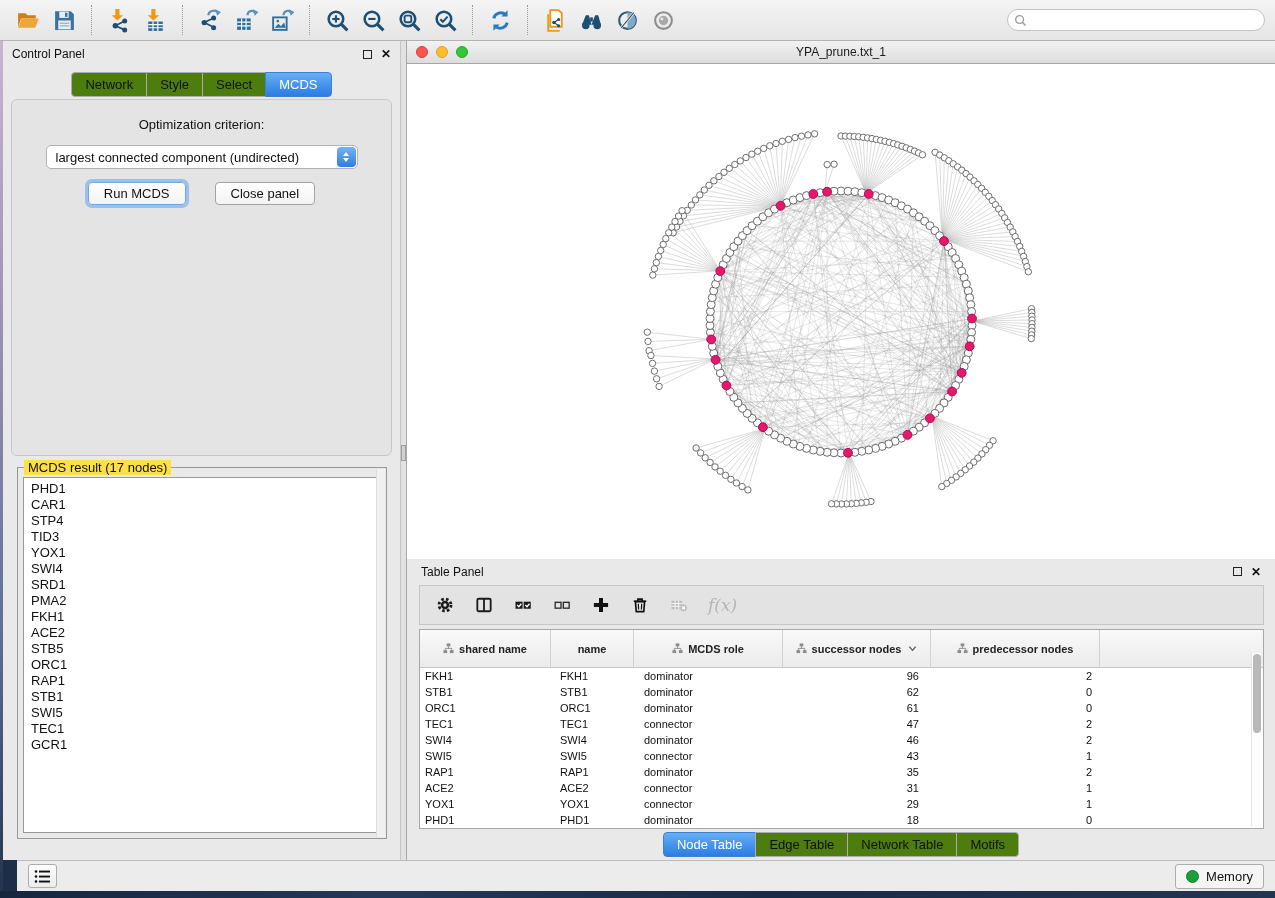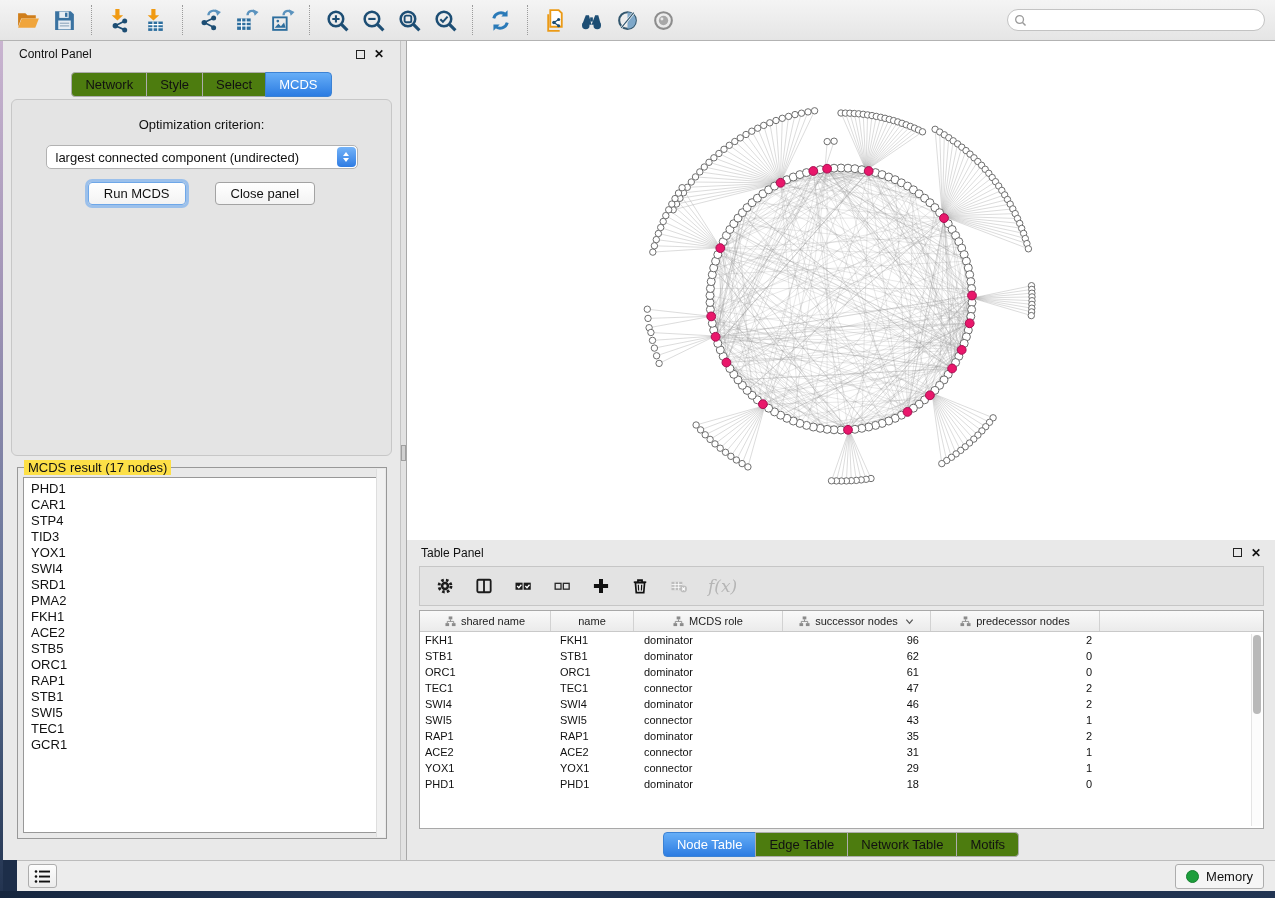--- a/index.html
+++ b/index.html
@@ -22,21 +22,21 @@
   .left-sliver { position:absolute; left:0; top:41px; width:3px; height:850px;
     background:linear-gradient(#c9b4d0 0%, #a194b6 30%, #5c7094 70%, #233450 100%); }
   .wallpaper { position:absolute; left:0; bottom:0; width:1275px; height:7px;
     background:linear-gradient(90deg,#16263e,#24385a 30%,#1a2b47 60%,#223553); }
 
   
   .main { position:absolute; left:3px; top:41px; right:0; height:819px; display:flex; background:#e9e9e9; }
 
   
   .control-panel { width:397px; position:relative; background:#e9e9e9; }
-  .panel-header { height:26px; display:flex; align-items:center; padding:0 16px; font-size:12px; color:#111;gap:48px; }
+  .panel-header { height:26px; display:flex; align-items:center; padding:0 9px; font-size:12px; color:#111;gap:48px; }
   .winbtns { margin-left:auto; display:flex; align-items:center; gap:9px; }
   .win-float { width:9px; height:9px; border:1.5px solid #222; background:transparent; }
   .win-close { font-size:12px; font-weight:bold; line-height:1; color:#111; }
   .seg { display:flex; justify-content:center; }
   .seg .tab { padding:4px 13px; font-size:13px; background:#4d7c0f; border:1px solid #adadad; margin-left:-1px; color:#111; }
   .seg .tab:first-child { border-radius:4px 0 0 4px; margin-left:0; }
   .seg .tab:last-child { border-radius:0 4px 4px 0; }
   .seg .tab.selected { background:linear-gradient(#66aef7,#2c7ce2); color:#fff; border-color:#3c82d4; }
   .cp-tabs { position:absolute; top:31px; left:0; right:0; }
   .cp-box { position:absolute; top:58px; left:8px; right:8px; height:357px; background:#e4e4e4;
@@ -83,21 +83,21 @@
   
   .table-panel { flex:1; background:#e9e9e9; display:flex; flex-direction:column; position:relative; }
   .tp-header { height:25px; display:flex; align-items:center; padding:0 14px; font-size:12px; }
   .tp-toolbar { margin:1px 11px 0 12px; height:40px; background:#e3e3e3; border:1px solid #c6c6c6;
     display:flex; align-items:center; gap:19px; padding:0 15px; }
   .tp-toolbar .tico { display:flex; align-items:center; justify-content:center; }
   .tp-toolbar svg { width:20px; height:20px; }
   .fx { font-family:"DejaVu Serif", serif; font-style:italic; font-size:17px; color:#b5b5b5; }
   .tp-table { margin:4px 11px 0 12px; flex:1; background:#fff; border:1px solid #a8a8a8; position:relative; overflow:hidden; }
   .tgrid { display:grid; grid-template-columns:131px 83px 149px 148px 169px 1fr; }
-  .th-row { height:21px; background:linear-gradient(#f9f9f9,#ebebeb); border-bottom:1px solid #c9c9c9; }
+  .th-row { height:38px; background:linear-gradient(#f9f9f9,#ebebeb); border-bottom:1px solid #c9c9c9;font-weight:bold; }
   .th { display:flex; align-items:center; justify-content:center; gap:5px; font-size:11px; color:#222;
     border-right:1px solid #d2d2d2; overflow:hidden; white-space:nowrap; }
   .th:last-child { border-right:none; }
   .th svg.hier { width:11px; height:11px; }
   .th svg.chev { width:9px; height:9px; margin-left:2px; }
   .tr { height:16px; font-size:11px; }
   .td { display:flex; align-items:center; padding-left:5px; overflow:hidden; white-space:nowrap; }
   .td.c1 { padding-left:9px; }
   .td.c2 { padding-left:10px; }
   .td.num3 { justify-content:flex-end; padding-right:12px; }
@@ -317,20 +317,28 @@
         </div>
       <div class="mcds-track"></div>
     </div>
   </div>
 
   <div class="splitter">
       <div class="split-handle"></div>
     </div>
 
   <div class="right-stack">
+    <div class="net-titlebar">
+      <span class="lights">
+        <span class="light red"></span>
+        <span class="light yellow"></span>
+        <span class="light green"></span>
+      </span>
+      <span>YPA_prune.txt_1</span>
+    </div>
     <div class="net-canvas">
       <svg id="net-svg" width="869" height="499" viewBox="0 0 869 499">
           <g>
             <line x1="313.3" y1="207.1" x2="481.7" y2="380.0" class="edge"></line>
             <line x1="313.3" y1="207.1" x2="326.8" y2="182.7" class="edge"></line>
             <line x1="313.3" y1="207.1" x2="319.4" y2="321.5" class="edge"></line>
             <line x1="313.3" y1="207.1" x2="548.6" y2="194.5" class="edge"></line>
             <line x1="313.3" y1="207.1" x2="413.2" y2="387.3" class="edge"></line>
             <line x1="313.3" y1="207.1" x2="563.8" y2="275.4" class="edge"></line>
             <line x1="313.3" y1="207.1" x2="345.1" y2="354.3" class="edge"></line>

